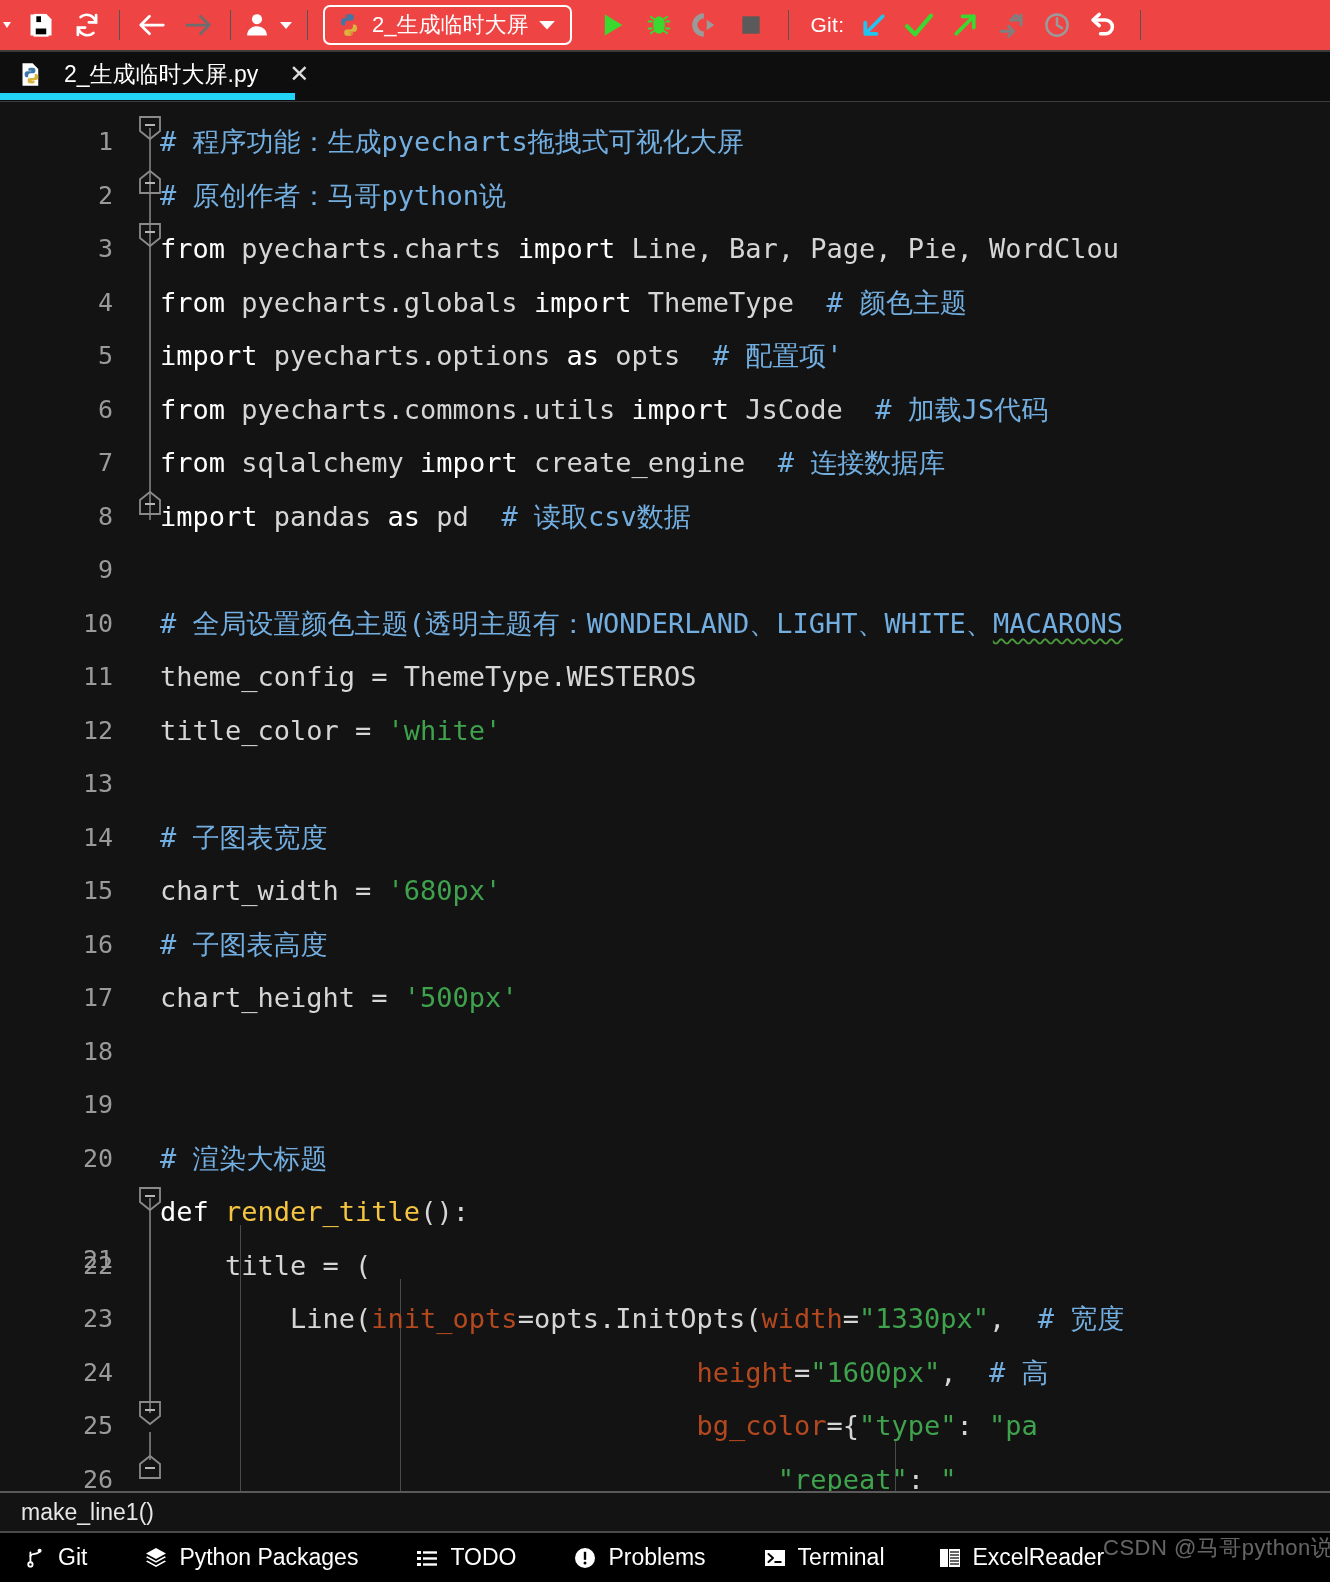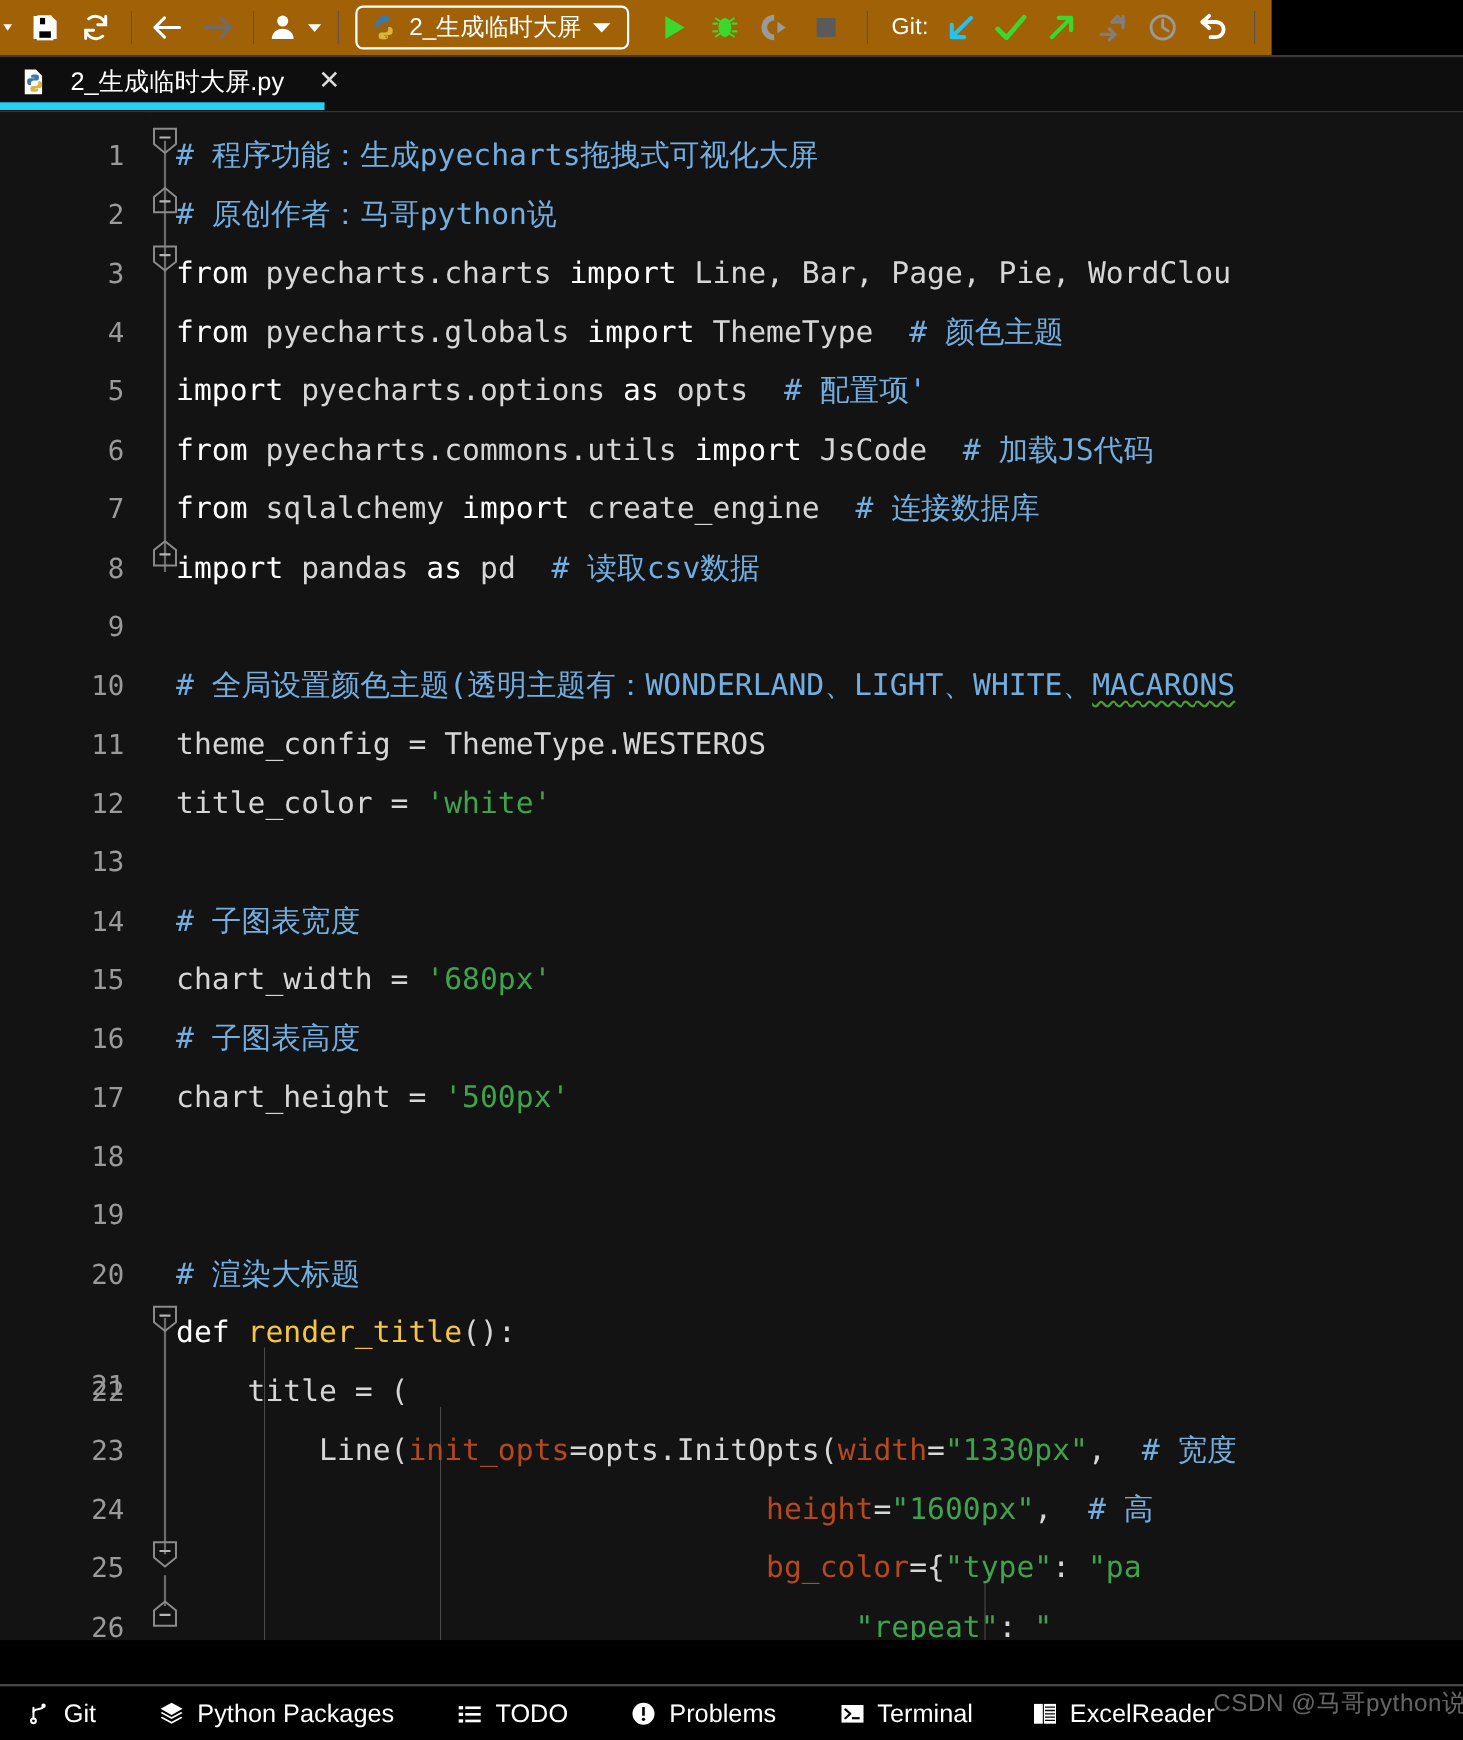--- a/index.html
+++ b/index.html
@@ -6,22 +6,22 @@
   html, body {
     width: 1330px; height: 1582px;
     background: #000000;
     font-family: "Liberation Sans", "DejaVu Sans", sans-serif;
     overflow: hidden;
   }
   #app { position: relative; width: 1330px; height: 1582px; background:#000; }
 
   
   .toolbar {
-    position: absolute; left: 0; top: 0; width: 1156px; height: 50px;
-    background: #a16207;
+    position: absolute; left: 0; top: 0; width: 1330px; height: 50px;
+    background: #ef4444;
     display: flex; align-items: center;
     padding-left: 0px;
   }
   .tb-btn {
     width: 46px; height: 46px; display: flex; align-items: center; justify-content: center;
     color: #ffffff; flex: none;
   }
   .tb-sep { width: 1px; height: 30px; background: #555; margin: 0 9px; flex: none; }
   .tb-runfile {
     display: flex; align-items: center; gap: 10px;
@@ -397,20 +397,23 @@
         <div class="cline" style="top: 1029.5px;"><span class="cmt"># 渲染大标题</span></div>
         <div class="cline" style="top: 1083px;"><span class="kw">def</span><span class="pl"> </span><span class="fn">render_title</span><span class="pl">():</span></div>
         <div class="cline" style="top: 1136.5px;"><span class="pl">    title = (</span></div>
         <div class="cline" style="top: 1190px;"><span class="pl">        Line(</span><span class="kwarg">init_opts</span><span class="pl">=opts.InitOpts(</span><span class="kwarg">width</span><span class="pl">=</span><span class="str">"1330px"</span><span class="pl">,  </span><span class="cmt"># 宽度</span></div>
         <div class="cline" style="top: 1243.5px;"><span class="pl">                                 </span><span class="kwarg">height</span><span class="pl">=</span><span class="str">"1600px"</span><span class="pl">,  </span><span class="cmt"># 高</span></div>
         <div class="cline" style="top: 1297px;"><span class="pl">                                 </span><span class="kwarg">bg_color</span><span class="pl">={</span><span class="str">"type"</span><span class="pl">: </span><span class="str">"pa</span></div>
         <div class="cline" style="top: 1350.5px;"><span class="pl">                                      </span><span class="str">"repeat"</span><span class="pl">: </span><span class="str">"</span></div>
       </div>
   </div>
 
+  <div class="breadcrumb">
+    <span>make_line1()</span>
+  </div>
 
   <div class="statusbar">
 
     <div class="sb-item" style="margin-left:18px">
       <span class="sb-icon">
         <svg width="22" height="24" viewBox="0 0 24 24" fill="none" stroke="#ffffff" stroke-width="2" stroke-linecap="round">
           <circle cx="7" cy="19" r="2.4"></circle>
             <line x1="7" y1="16.6" x2="7" y2="6"></line>
           <path d="M7 10 C7 6 17 9 17 4"></path>
             <circle cx="17" cy="4" r="1.2" fill="#ffffff"></circle>

